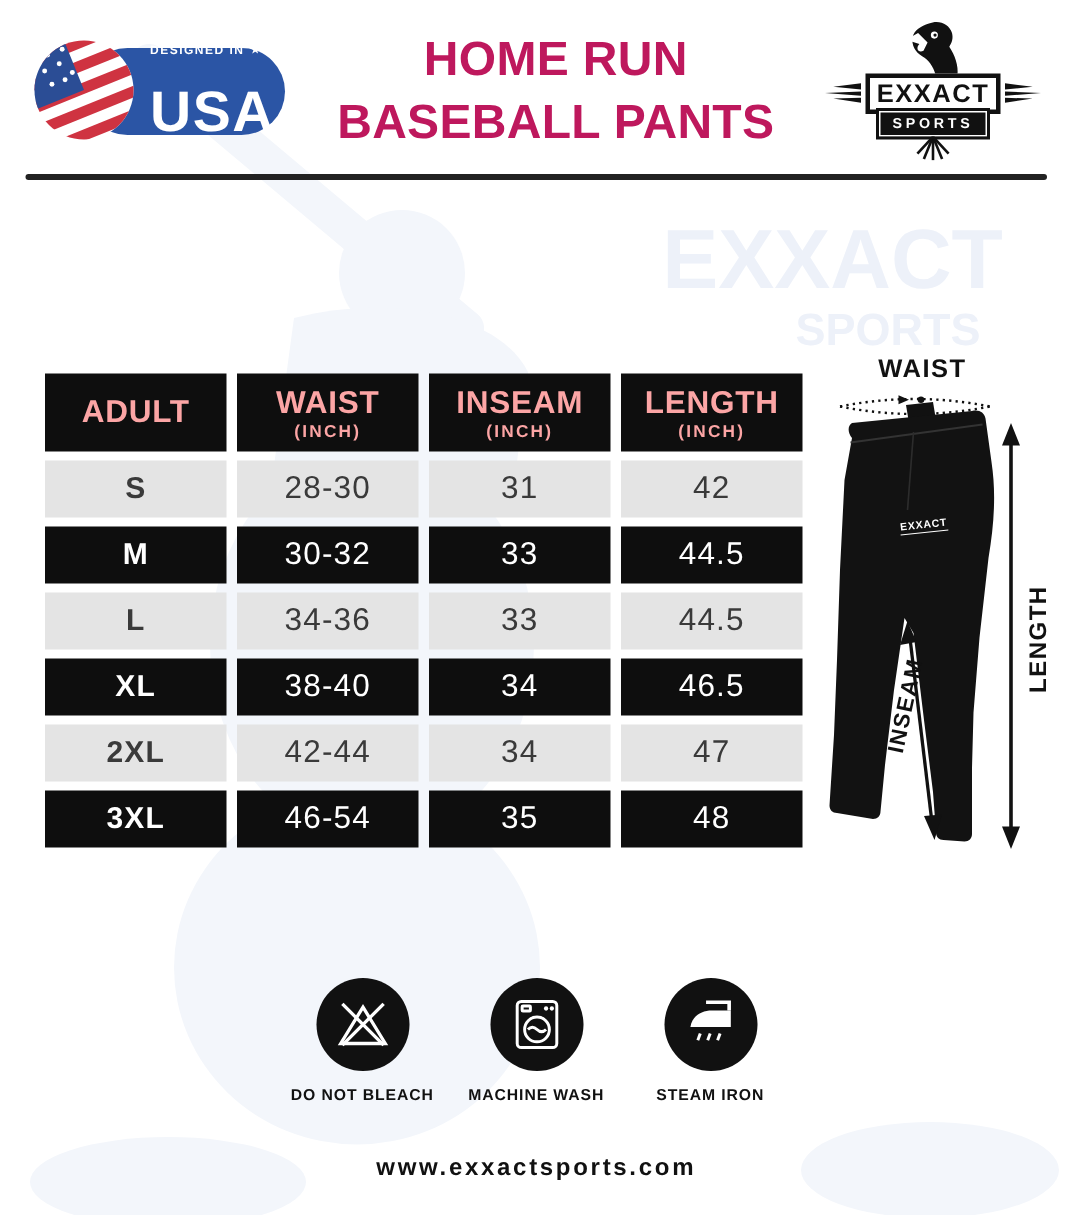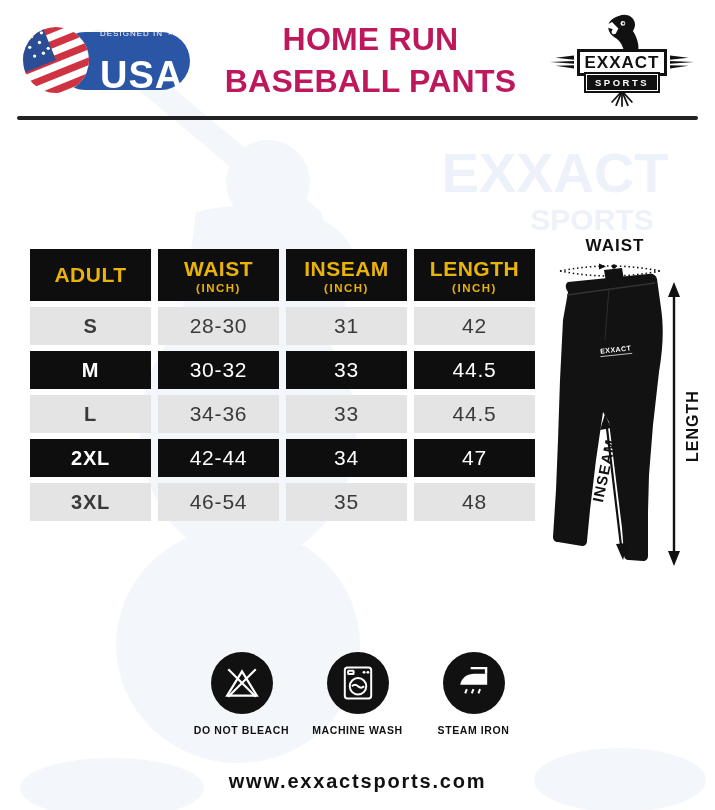--- a/index.html
+++ b/index.html
@@ -8,36 +8,36 @@
 
   
   .watermark { position:absolute; left:0; top:0; z-index:0; pointer-events:none; }
 
   
   .header { position:relative; z-index:2; display:flex; align-items:center; height:112px; padding:8px 22px 0 22px; }
   .usa-badge { position:relative; width:168px; height:72px; flex:0 0 auto; }
   .flag-icon { position:absolute; left:0; top:2px; z-index:2; }
   .pill { position:absolute; left:34px; top:8px; height:58px; right:0; background:#2b55a5; border-radius:30px;
           display:flex; align-items:center; padding:4px 10px 4px 44px; color:#fff; }
-  .pill-top { font-size:8px; font-weight:normal; letter-spacing:1px; display:flex; align-items:center; gap:4px; }
+  .pill-top { font-size:8px; font-weight:bold; letter-spacing:1px; display:flex; align-items:center; gap:4px; }
   .pill-top .mini-star { font-size:7px; }
   .pill-usa { font-size:38px; font-weight:bold; letter-spacing:1px; line-height:1; margin-top:18px; }
   .pill-stars { display:flex; flex-direction:column; margin-left:7px; font-size:8px; line-height:1.5; margin-top:12px; }
   .title-block { flex:1; text-align:center; color:#be185d; font-weight:bold; font-size:32px; line-height:1.32; letter-spacing:0.2px; }
   .brand-logo { width:142px; flex:0 0 auto; display:flex; flex-direction:column; align-items:center; }
   .exxact-row { display:flex; align-items:center; gap:3px; margin-top:-2px; }
   .exxact-box { border:3px solid #111; padding:0 5px; font-size:17px; font-weight:bold; letter-spacing:1px; color:#111; line-height:1.25; background:#fff; }
   .sports-box { background:#111; color:#fff; font-size:9.5px; font-weight:bold; letter-spacing:2.5px; padding:2px 8px; border:1.5px solid #fff; outline:2px solid #111; margin-top:-2px; line-height:1.2; }
   .divider { position:relative; z-index:2; height:4px; background:#222; margin:4px 17px 0 17px; border-radius:2px; }
 
   
   .size-table { position:absolute; z-index:2; left:23px; top:243px; width:519px;
                 border-collapse:separate; border-spacing:7px 6px; table-layout:fixed; }
   .size-table th, .size-table td { text-align:center; vertical-align:middle; }
-  .size-table thead th { background:#0e0e0e; color:#eab308; height:52px; font-size:21px; font-weight:bold; letter-spacing:0.5px; }
+  .size-table thead th { background:#0e0e0e; color:#fca5a5; height:52px; font-size:21px; font-weight:bold; letter-spacing:0.5px; }
   .size-table thead th .unit { display:block; font-size:11.5px; font-weight:bold; letter-spacing:1.5px; margin-top:1px; }
   .size-table tbody td { height:38px; font-size:21px; letter-spacing:0.8px; }
   .size-table tbody td:first-child { font-weight:bold; font-size:20px; }
   .size-table tbody tr:nth-child(odd) td { background:#e4e4e4; color:#3a3a3a; }
   .size-table tbody tr:nth-child(even) td { background:#0e0e0e; color:#fff; }
 
   
   .diagram { position:absolute; z-index:2; left:548px; top:236px; width:166px; height:340px; }
   .waist-label { position:absolute; left:0; top:0; width:134px; text-align:center; font-size:17px; font-weight:bold; letter-spacing:1px; color:#111; }
   .pants-svg { position:absolute; left:0; top:24px; }
@@ -49,21 +49,21 @@
                   transform:rotate(-78deg); font-size:15px; font-weight:bold; letter-spacing:1px; color:#111; }
 
   
   .care-row { position:absolute; z-index:2; left:0; top:652px; width:715px; display:flex; justify-content:center; gap:12px; }
   .care-item { width:104px; display:flex; flex-direction:column; align-items:center; }
   .care-circle { width:62px; height:62px; border-radius:50%; background:#111; display:flex; align-items:center; justify-content:center; }
   .care-label { margin-top:10px; font-size:10.5px; font-weight:bold; letter-spacing:0.6px; color:#111; white-space:nowrap; }
 
   
   .footer { position:absolute; z-index:2; left:0; top:770px; width:715px; text-align:center;
-            font-size:20px; font-weight:bold; letter-spacing:1.8px; color:#111; }
+            font-size:16px; font-weight:bold; letter-spacing:1.8px; color:#111; }
 </style>
 </head>
 <body>
 
 <div class="page">
 
   <svg class="watermark" width="715" height="810" viewBox="0 0 715 810">
     <g fill="#f3f6fb">
       <rect x="55" y="118" width="300" height="24" rx="12" transform="rotate(40 205 130)"></rect>
       <circle cx="268" cy="182" r="42"></circle>
@@ -193,20 +193,26 @@
         <td>33</td>
         <td>44.5</td>
       </tr>
       <tr>
         <td>L</td>
         <td>34-36</td>
         <td>33</td>
         <td>44.5</td>
       </tr>
       <tr>
+        <td>XL</td>
+        <td>38-40</td>
+        <td>34</td>
+        <td>46.5</td>
+      </tr>
+      <tr>
         <td>2XL</td>
         <td>42-44</td>
         <td>34</td>
         <td>47</td>
       </tr>
       <tr>
         <td>3XL</td>
         <td>46-54</td>
         <td>35</td>
         <td>48</td>

